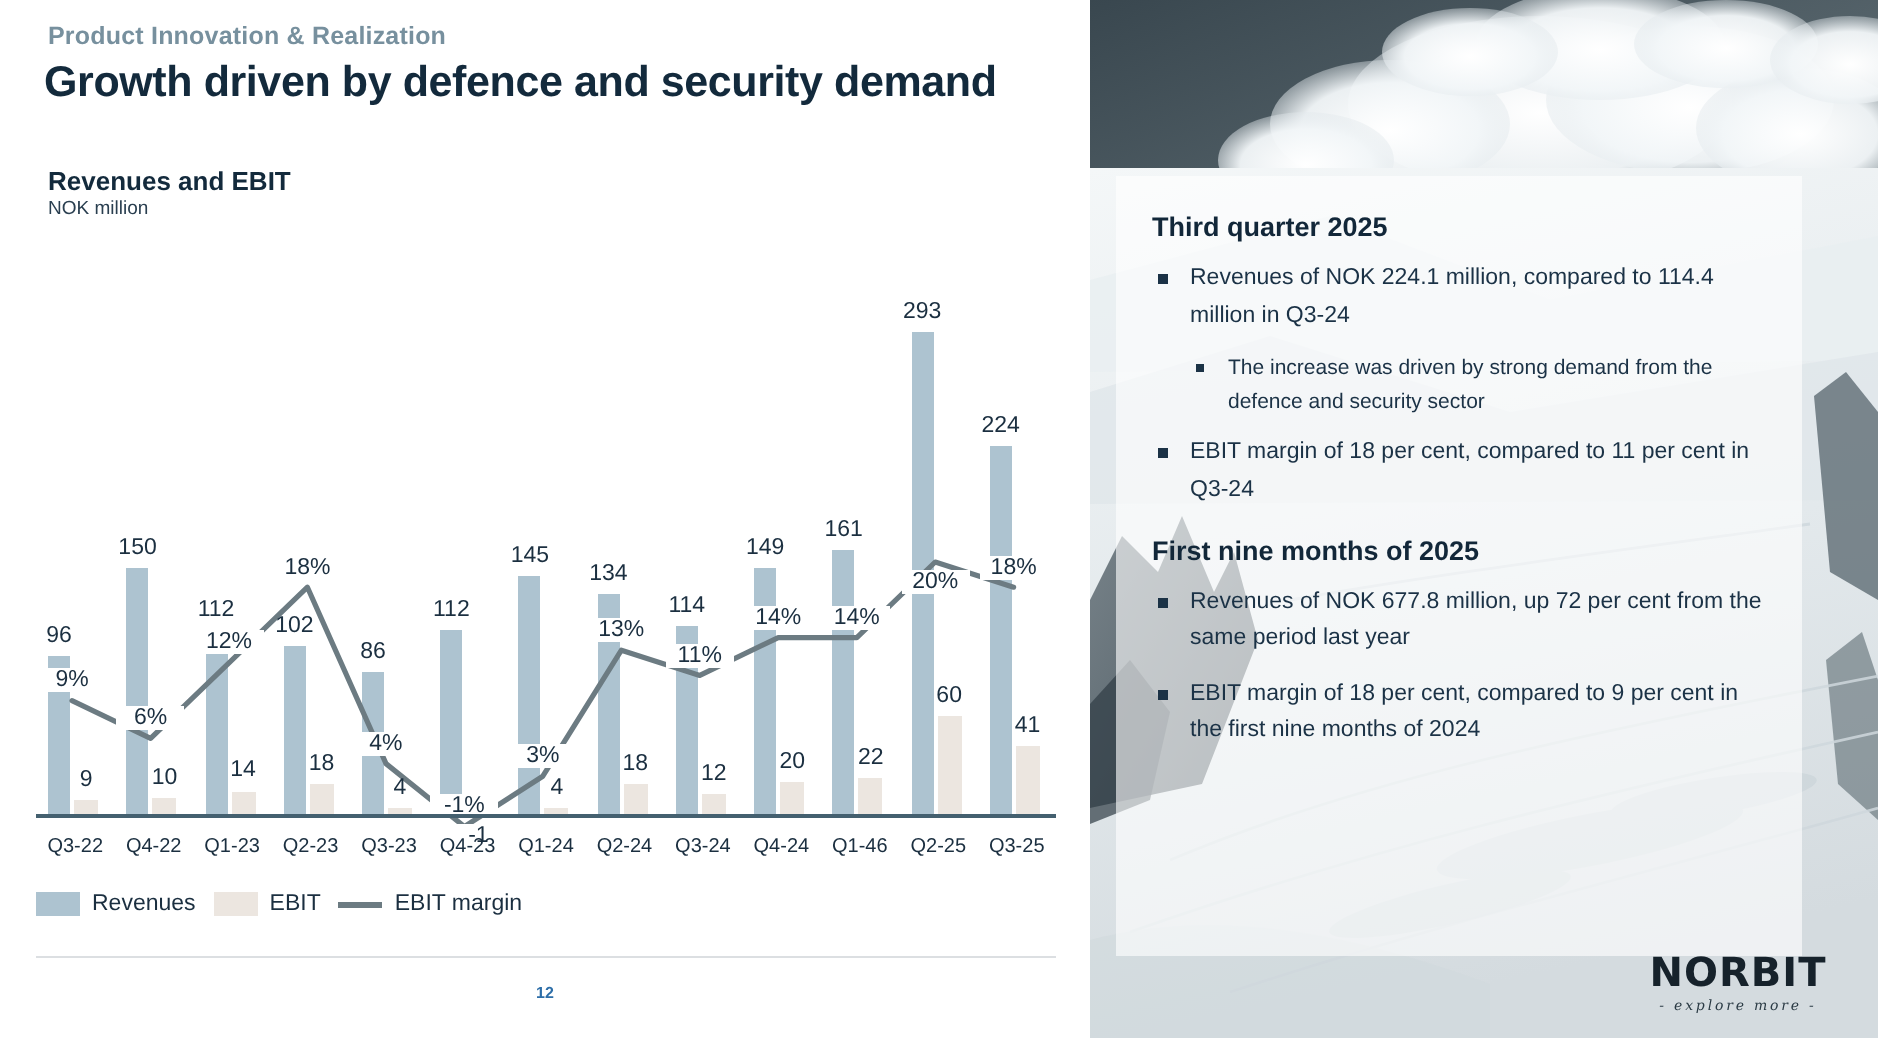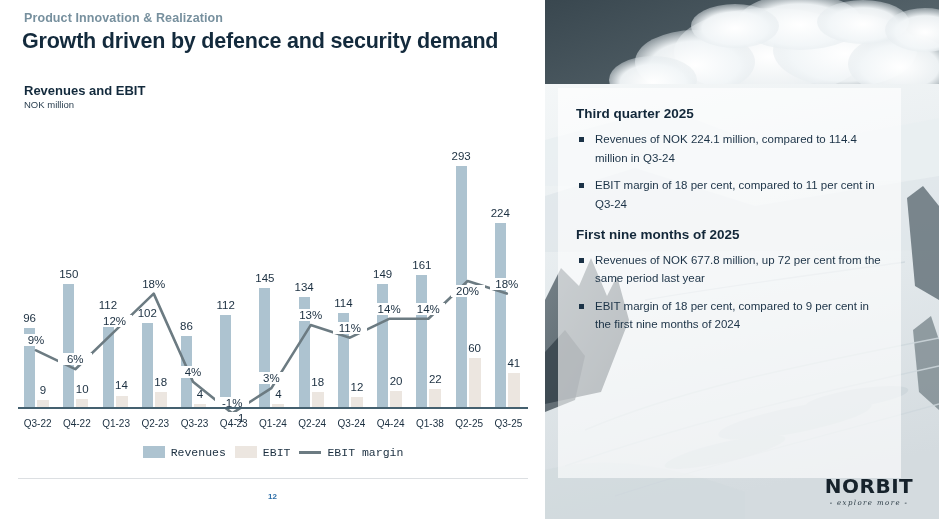--- a/index.html
+++ b/index.html
@@ -82,21 +82,21 @@
     width: 510px; height: 18px;
   }
   .xtick {
     position: absolute; top: 0;
     font-size: 10px; color: #1b2f40;
     text-align: center; white-space: nowrap;
   }
   #legend {
     position: absolute; left: 0; top: 322px;
     width: 510px; height: 20px;
-    display: flex; justify-content: center; align-items: center; gap: 9px; font-family: Liberation Mono, monospace;
+    display: flex; align-items: center; gap: 9px;
   }
   .lg-item { display: flex; align-items: center; gap: 6px; }
   .lg-swatch { width: 22px; height: 12px; display: inline-block; }
   .lg-swatch.rev { background: #adc3d0; }
   .lg-swatch.ebit { background: #ece6e0; }
   .lg-swatch.line { height: 3px; width: 22px; background: #6c7b82; }
   .lg-text { font-size: 11.5px; color: #1b2f40; }
 
   #footer-rule {
     position: absolute; left: 18px; top: 478px;
@@ -269,21 +269,21 @@
           <div class="xtick" style="left: -2.38462px; width: 44px;">Q3-22</div>
           <div class="xtick" style="left: 36.8462px; width: 44px;">Q4-22</div>
           <div class="xtick" style="left: 76.0769px; width: 44px;">Q1-23</div>
           <div class="xtick" style="left: 115.308px; width: 44px;">Q2-23</div>
           <div class="xtick" style="left: 154.538px; width: 44px;">Q3-23</div>
           <div class="xtick" style="left: 193.769px; width: 44px;">Q4-23</div>
           <div class="xtick" style="left: 233px; width: 44px;">Q1-24</div>
           <div class="xtick" style="left: 272.231px; width: 44px;">Q2-24</div>
           <div class="xtick" style="left: 311.462px; width: 44px;">Q3-24</div>
           <div class="xtick" style="left: 350.692px; width: 44px;">Q4-24</div>
-          <div class="xtick" style="left: 389.923px; width: 44px;">Q1-38</div>
+          <div class="xtick" style="left: 389.923px; width: 44px;">Q1-46</div>
           <div class="xtick" style="left: 429.154px; width: 44px;">Q2-25</div>
           <div class="xtick" style="left: 468.385px; width: 44px;">Q3-25</div>
         </div>
 
       <div id="legend">
         <div class="lg-item">
           <span class="lg-swatch rev"></span>
           <span class="lg-text">Revenues</span>
         </div>
         <div class="lg-item">
@@ -360,20 +360,21 @@
         <ellipse cx="180" cy="452" rx="62" ry="10" transform="rotate(-13 180 452)"></ellipse>
         <ellipse cx="312" cy="398" rx="52" ry="9" transform="rotate(-9 312 398)"></ellipse>
       </g>
       <path d="M0,470 C70,452 140,470 200,492 L200,519 L0,519 Z" fill="#cfd8dd" opacity="0.55"></path>
     </svg>
 
     <div id="text-panel">
         <div class="sec-head">Third quarter 2025</div>
         <ul class="bullets">
           <li class="bullet">Revenues of NOK 224.1 million, compared to 114.4 million in Q3-24</li>
+          <li class="bullet sub">The increase was driven by strong demand from the defence and security sector</li>
           <li class="bullet">EBIT margin of 18 per cent, compared to 11 per cent in Q3-24</li>
         </ul>
         <div class="sec-head second">First nine months of 2025</div>
         <ul class="bullets">
           <li class="bullet">Revenues of NOK 677.8 million, up 72 per cent from the same period last year</li>
           <li class="bullet">EBIT margin of 18 per cent, compared to 9 per cent in the first nine months of 2024</li>
         </ul>
       </div>
 
     <div id="logo">

